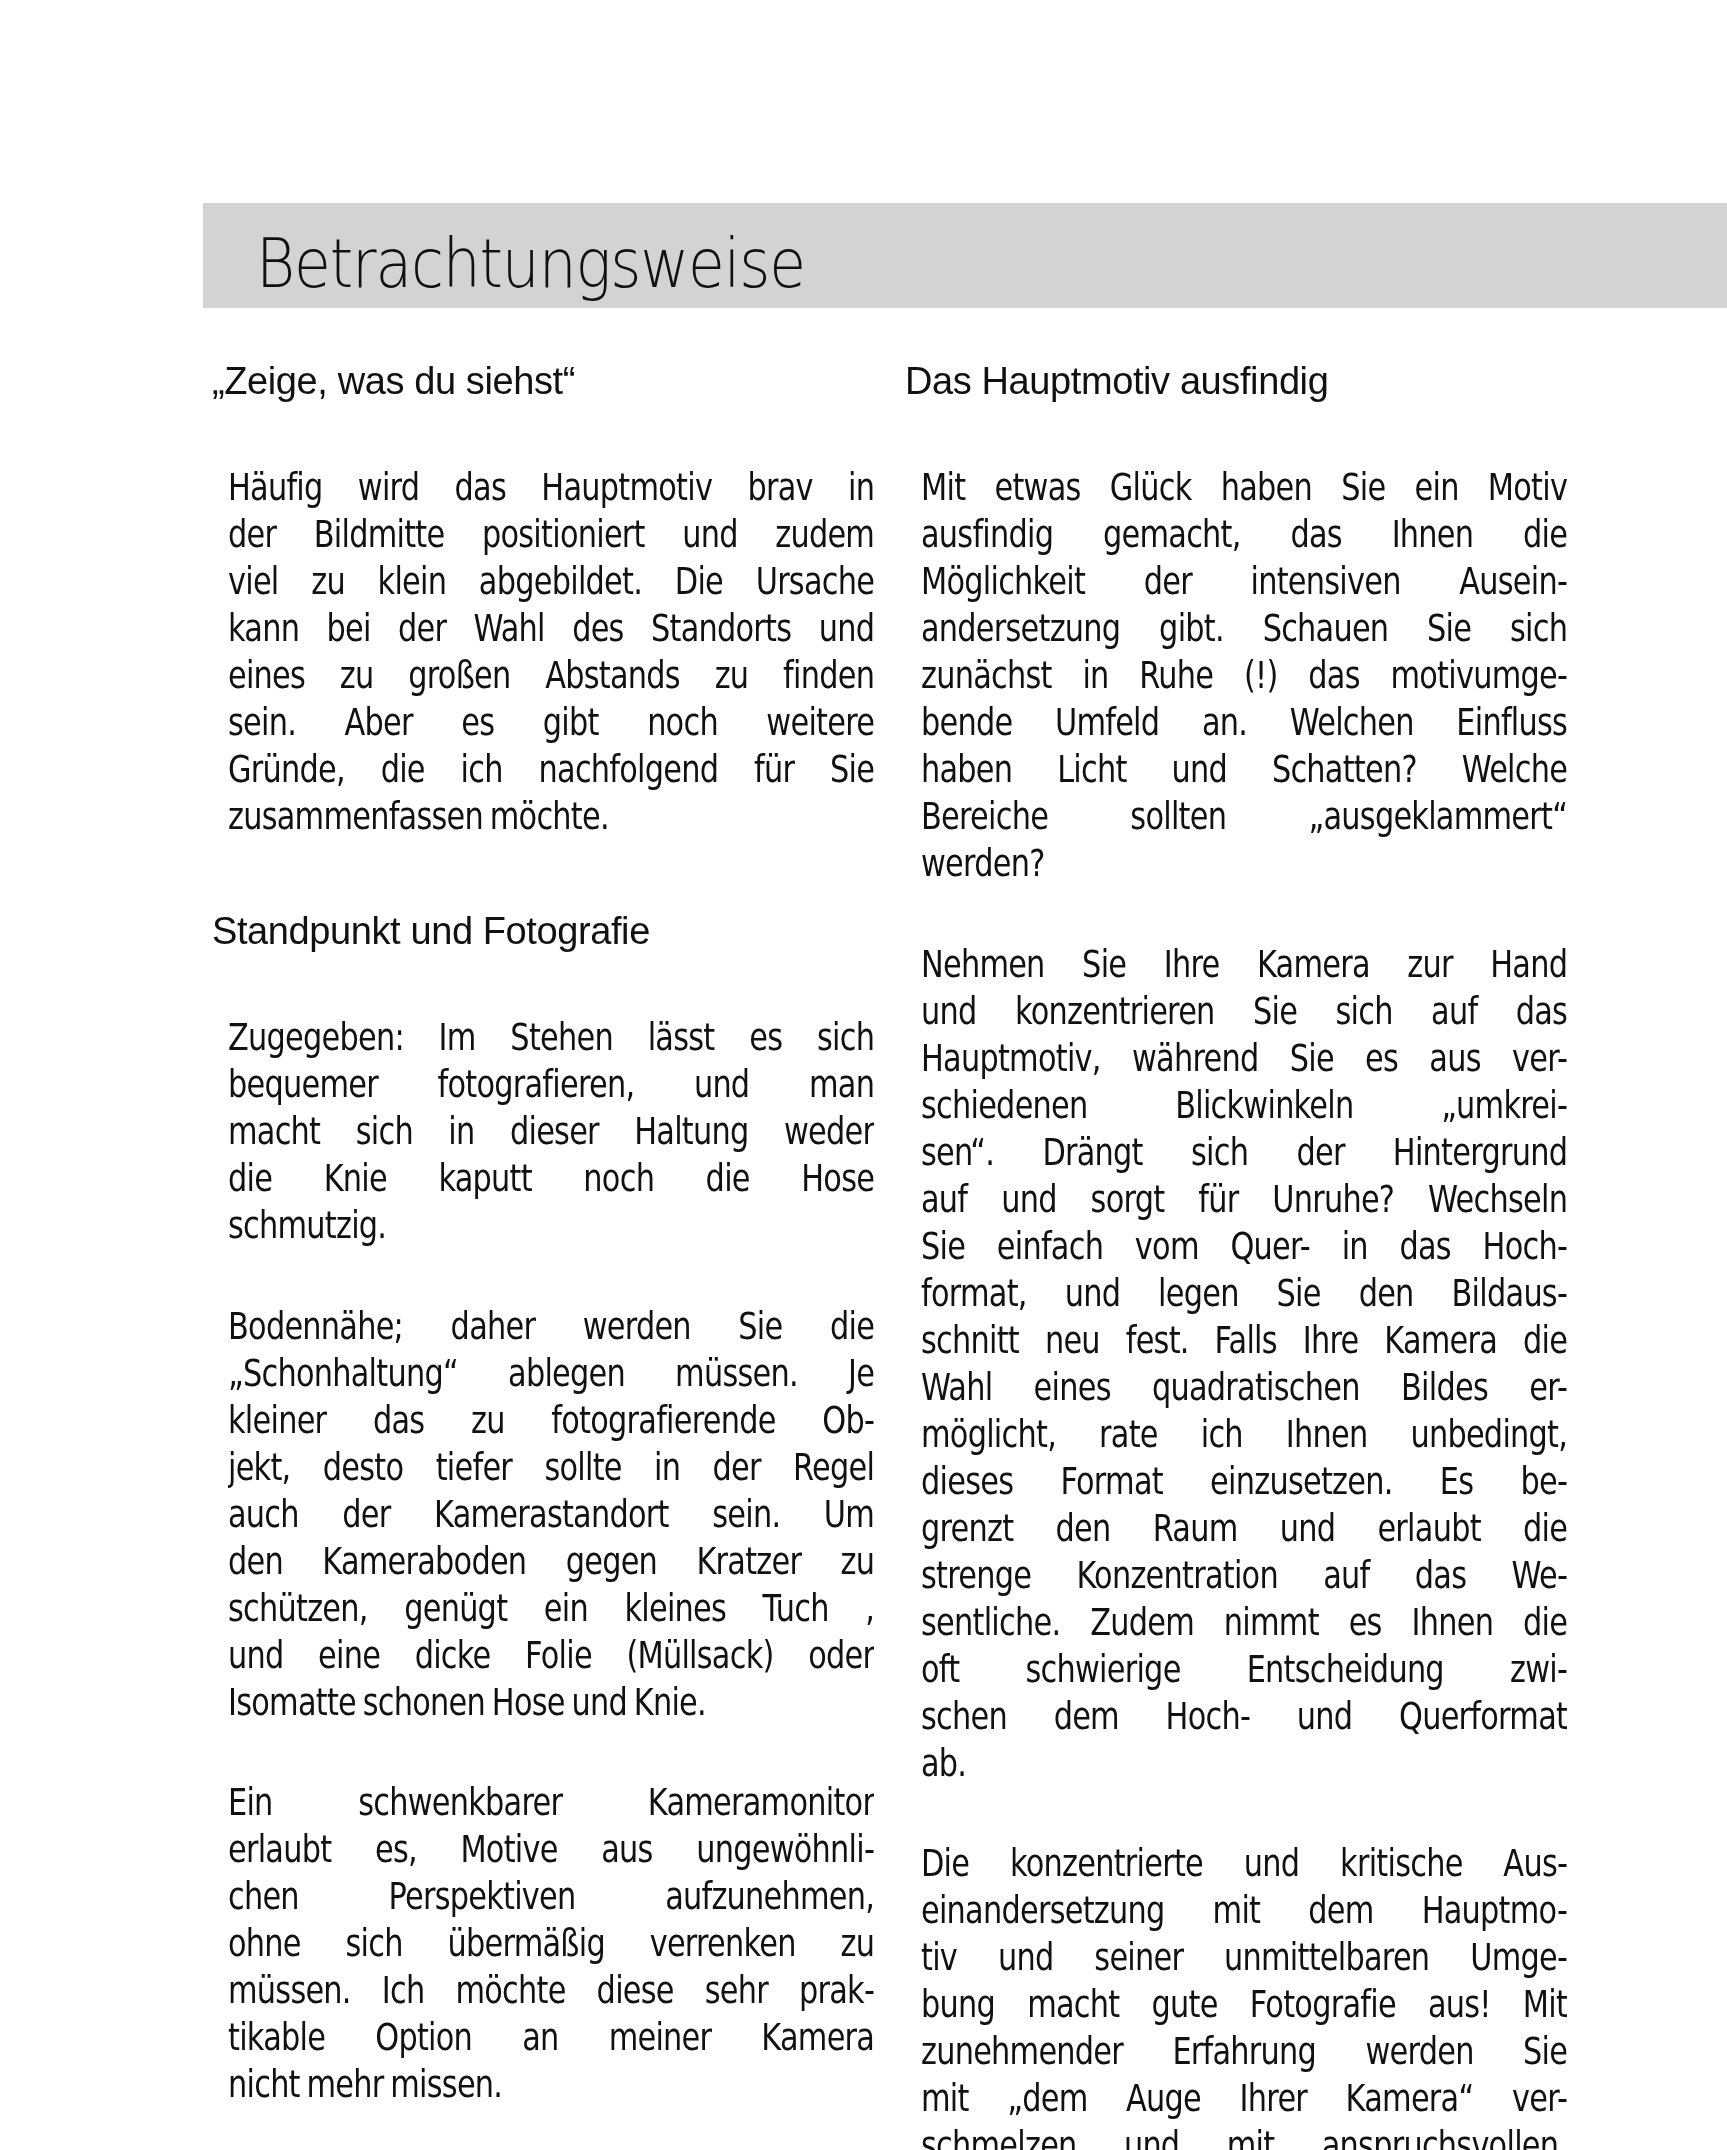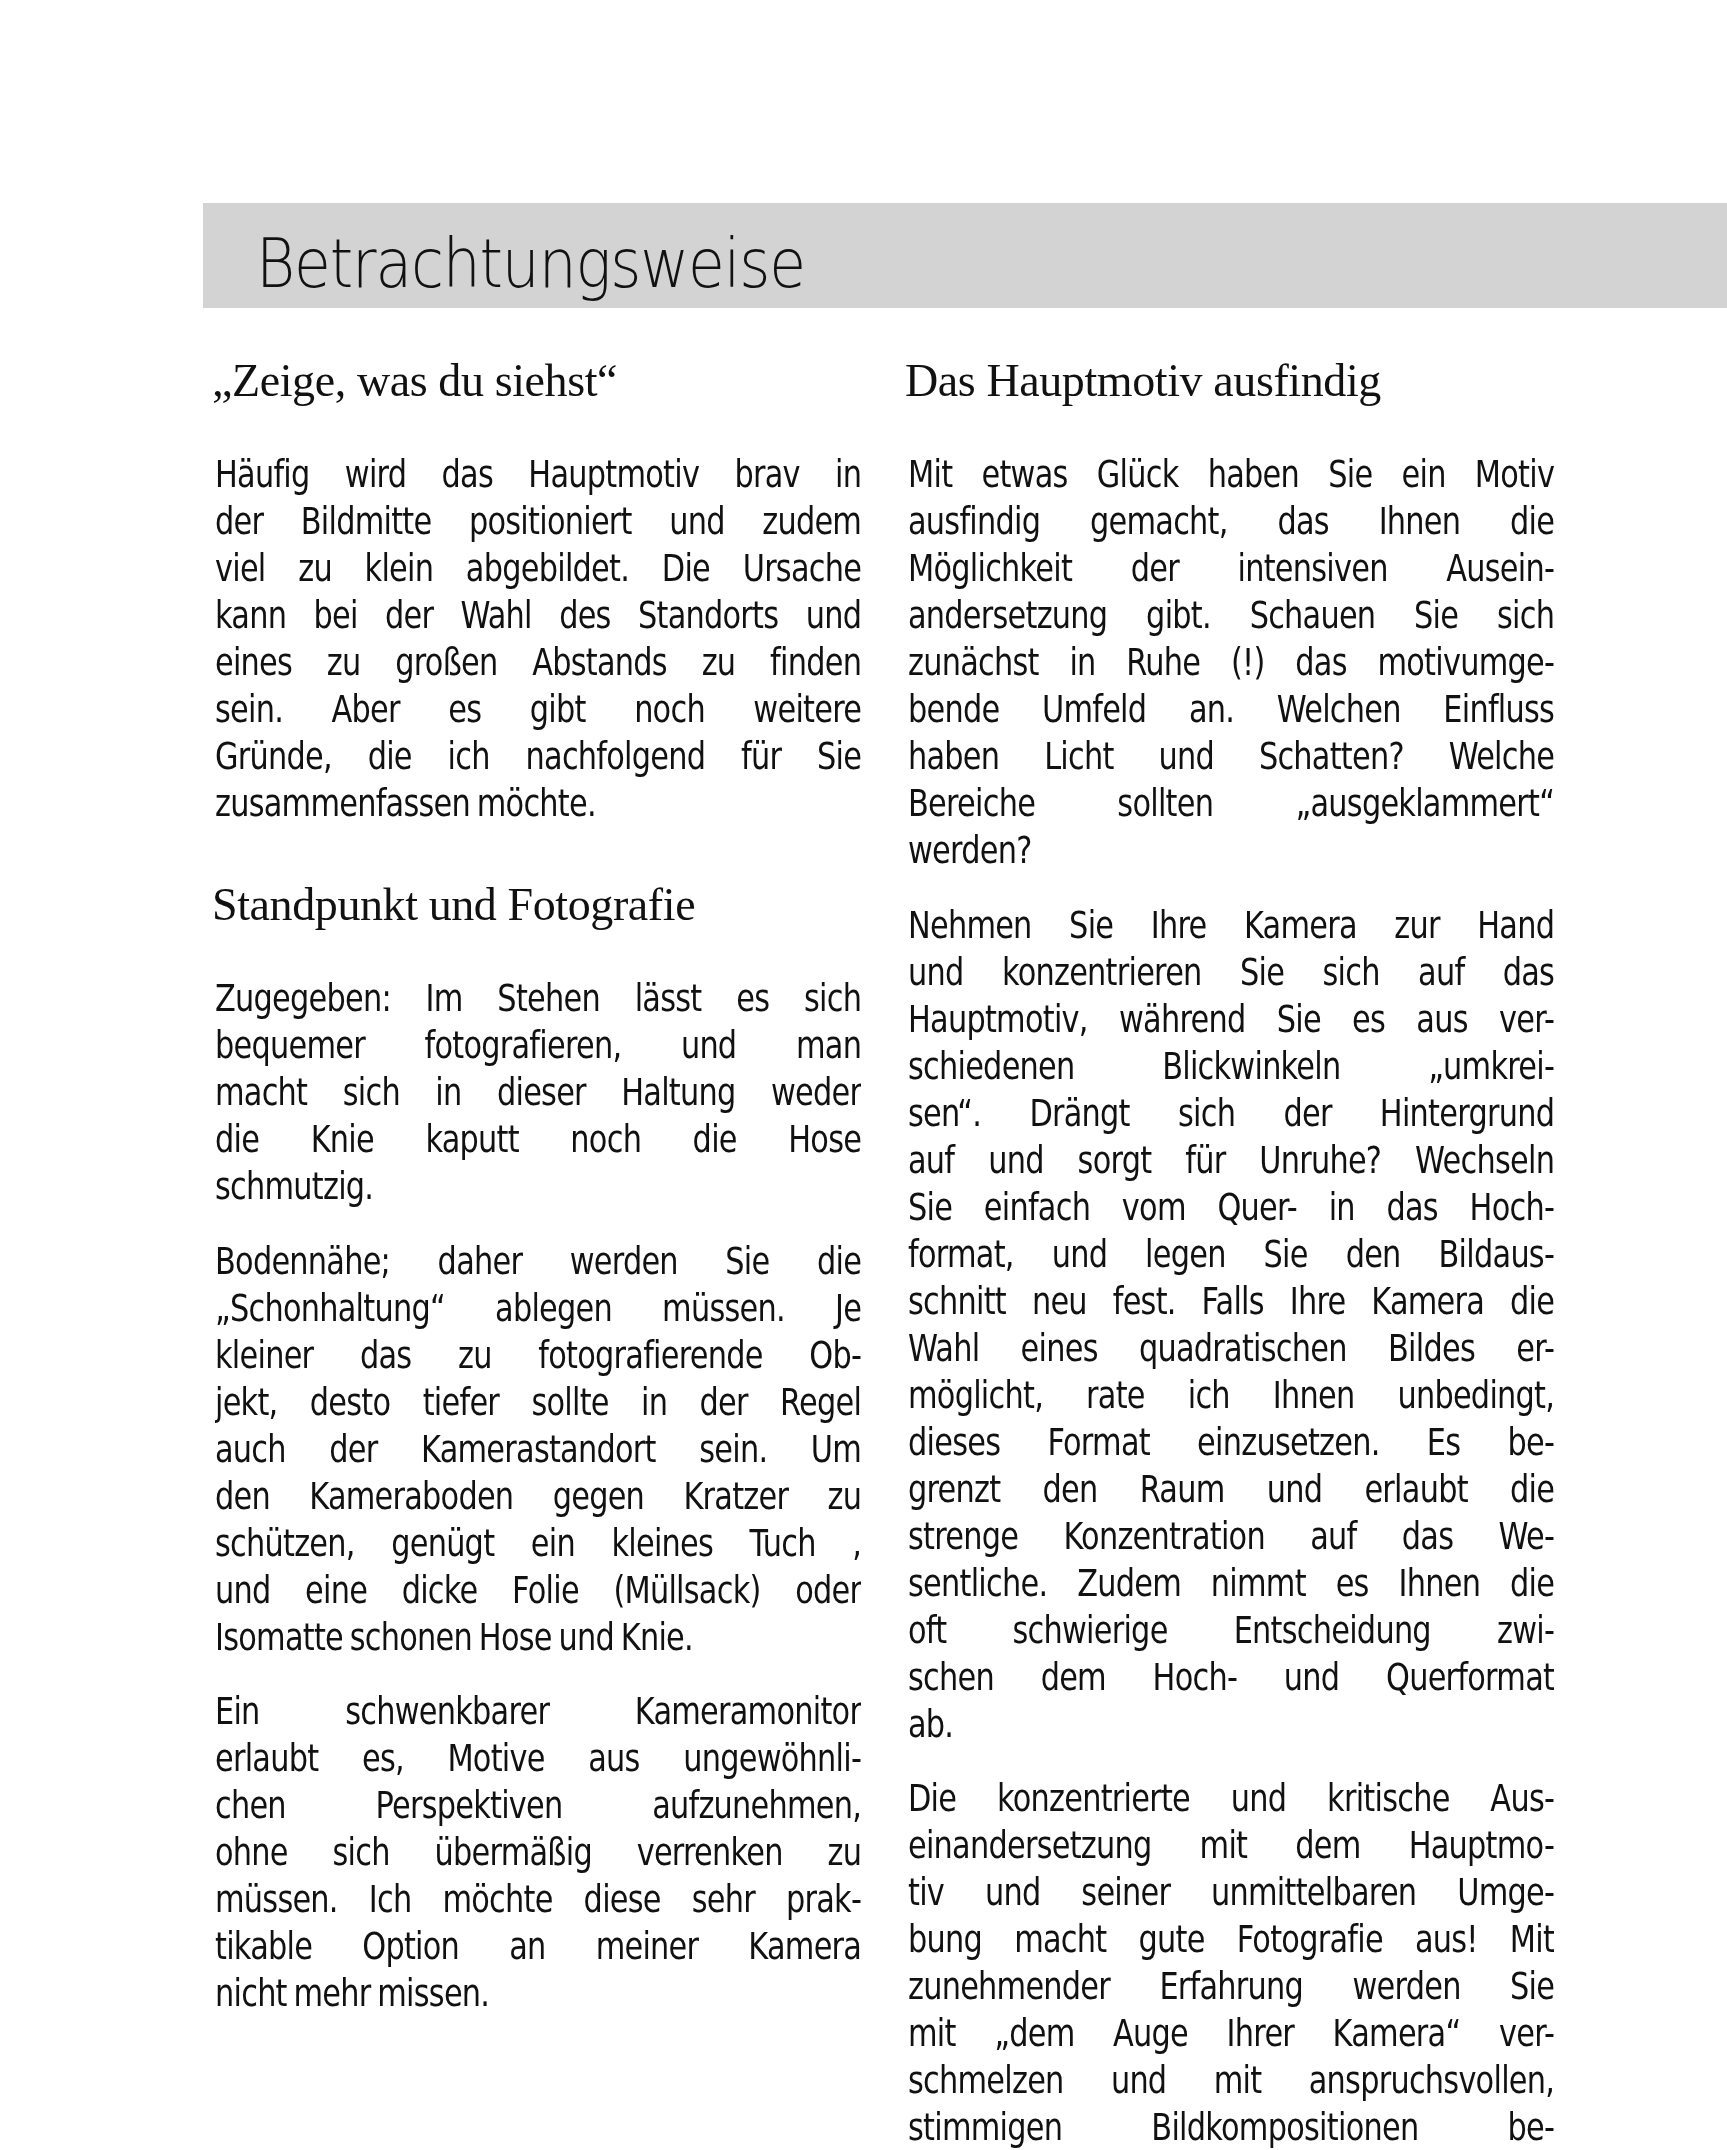--- a/index.html
+++ b/index.html
@@ -2,22 +2,22 @@
 <html style="font-size:6.9px"><head>
 <meta charset="utf-8">
 <style>
   html, body { margin: 0; padding: 0; background: #ffffff; }
   body { width: 1727px; height: 2438px; position: relative; overflow: hidden; color: #111; font-family: "DejaVu Sans", "Liberation Sans", sans-serif; }
   .title-bar { position: absolute; left: 203px; top: 203px; width: 1539px; height: 105px; background: #d3d3d3; }
   .title-bar h1 { position: absolute; left: 53px; top: 20.6px; margin: 0; font-weight: 300; font-size: 68px; letter-spacing: -1.3px; transform: scaleX(0.88); transform-origin: left top; white-space: nowrap; font-family: "DejaVu Sans", sans-serif; }
   .col { position: absolute; top: 353px; width: 646px; }
   .col.left { left: 212px; }
   .col.right { left: 905px; }
-  .col h2 { margin: 0; font-family: Liberation Serif, serif; font-weight: 400; font-size: 46px; line-height: 56px; letter-spacing: -0.4px; white-space: nowrap; }
-  .col p { margin: 3px; font-family: "DejaVu Sans", sans-serif; font-size: 37px; line-height: 47px; text-align: justify; hyphens: manual; letter-spacing: -0.9px; word-spacing: -2.6px; transform-origin: left top; }
+  .col h2 { margin: 0; font-family: Liberation Sans, sans-serif; font-weight: 400; font-size: 38px; line-height: 56px; letter-spacing: -0.4px; white-space: nowrap; }
+  .col p { margin: 16px; font-family: "DejaVu Sans", sans-serif; font-size: 37px; line-height: 47px; text-align: justify; hyphens: manual; letter-spacing: -0.9px; word-spacing: -2.6px; transform-origin: left top; }
   .gap-h { height: 39px; }
   .gap-p { height: 21.5px; }
   .gap-s { height: 47px; }
   .line-wrap { display: block; width: 646px; overflow: hidden; }
   .line-inner { display: inline-block; transform: scaleX(0.82); transform-origin: left top; width: 788px; text-align: justify; text-align-last: justify; white-space: nowrap; }
   .line-inner.last { text-align-last: left; }
 </style>
 </head>
 <body>
 

